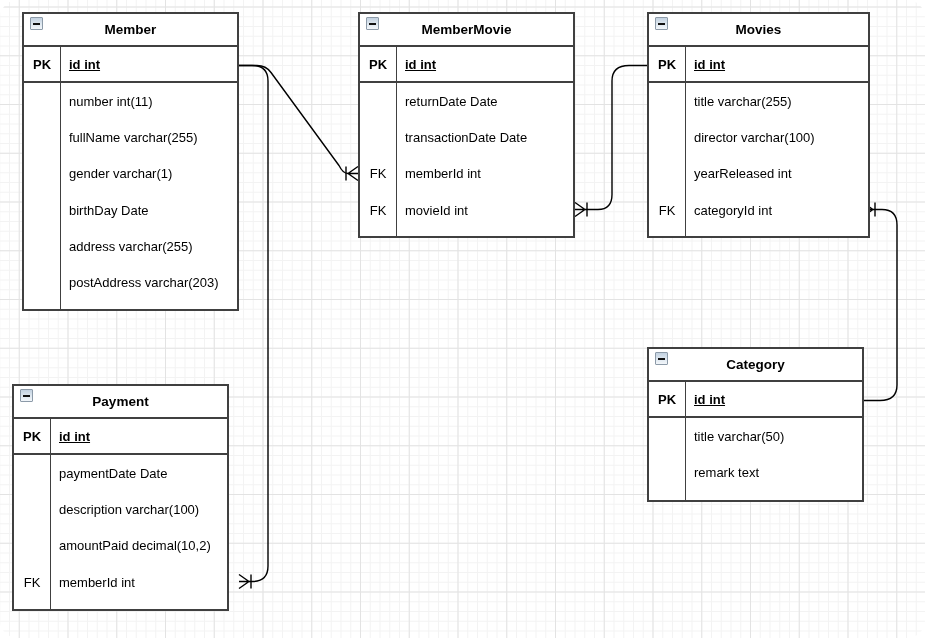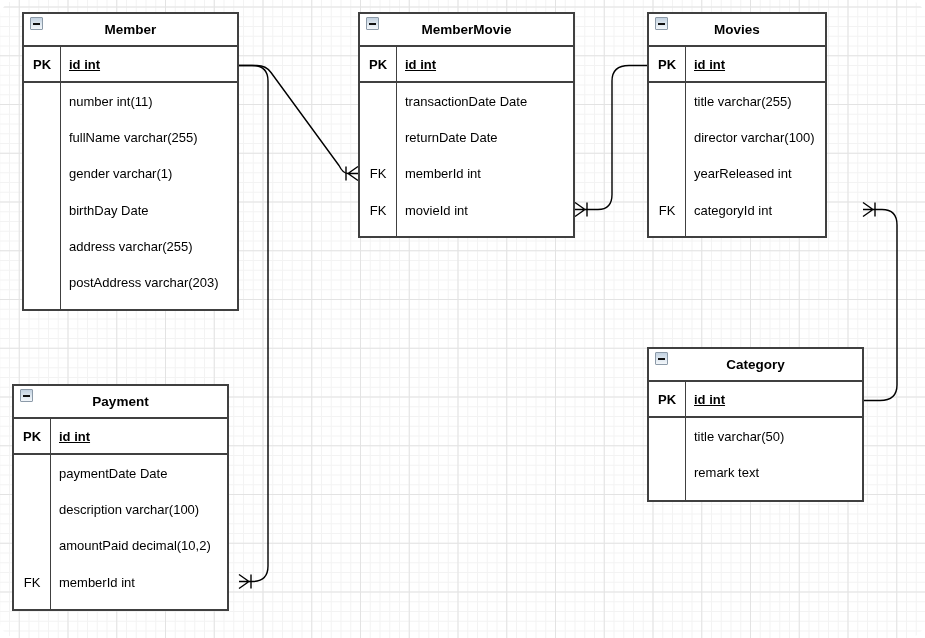--- a/index.html
+++ b/index.html
@@ -52,21 +52,21 @@
     display:flex;align-items:center;justify-content:center;
   }
   .fcol{flex:1;display:flex;align-items:center;padding-left:8px;}
   .pkrow .fcol span{text-decoration:underline;}
   .tbody{flex:1;display:flex;flex-direction:column;text-align:center;}
   .frow{height:36.3px;flex:0 0 36.3px;display:flex;align-items:stretch;}
   .frow.filler{height:auto;flex:1 1 auto;}
   
   #t-member     {left:22px; top:12px; width:217px;height:299px;}
   #t-membermovie{left:358px;top:12px; width:217px;height:226px;}
-  #t-movies     {left:647px;top:12px; width:180px;height:226px;}
+  #t-movies     {left:647px;top:12px; width:223px;height:226px;}
   #t-payment    {left:12px; top:384px;width:217px;height:227px;}
   #t-category   {left:647px;top:347px;width:217px;height:155px;}
 </style>
 </head>
 <body>
 
 <div class="canvas">
 
   <svg class="edges" viewBox="0 0 925 638">
     <g>
@@ -141,27 +141,27 @@
     </div>
     <div class="pkrow">
       <span class="kcol">PK</span>
       <span class="fcol">
           <span>id int</span>
         </span>
     </div>
     <div class="tbody">
       <div class="frow">
           <span class="kcol"></span>
+          <span class="fcol">returnDate Date</span>
+        </div>
+      <div class="frow">
+          <span class="kcol"></span>
           <span class="fcol">transactionDate Date</span>
         </div>
       <div class="frow">
-          <span class="kcol"></span>
-          <span class="fcol">returnDate Date</span>
-        </div>
-      <div class="frow">
           <span class="kcol">FK</span>
           <span class="fcol">memberId int</span>
         </div>
       <div class="frow">
           <span class="kcol">FK</span>
           <span class="fcol">movieId int</span>
         </div>
       <div class="frow filler">
           <span class="kcol"></span>
           <span class="fcol"></span>

